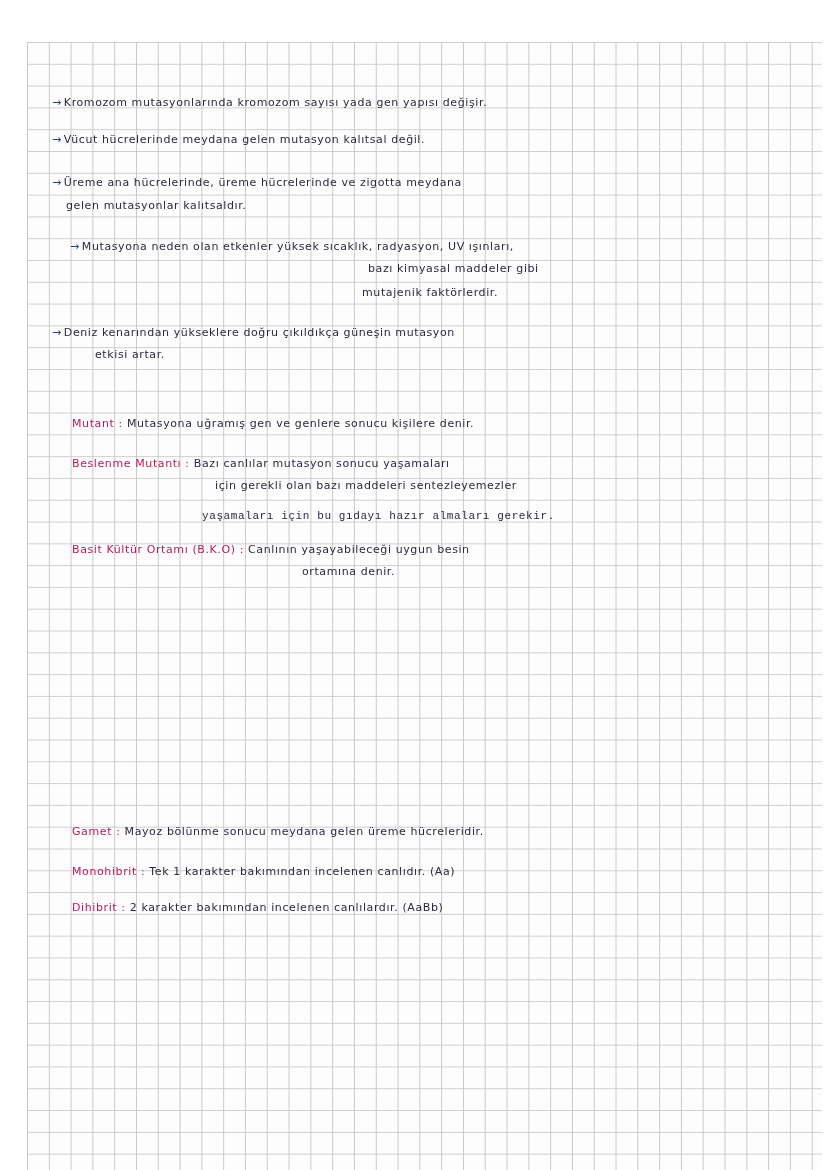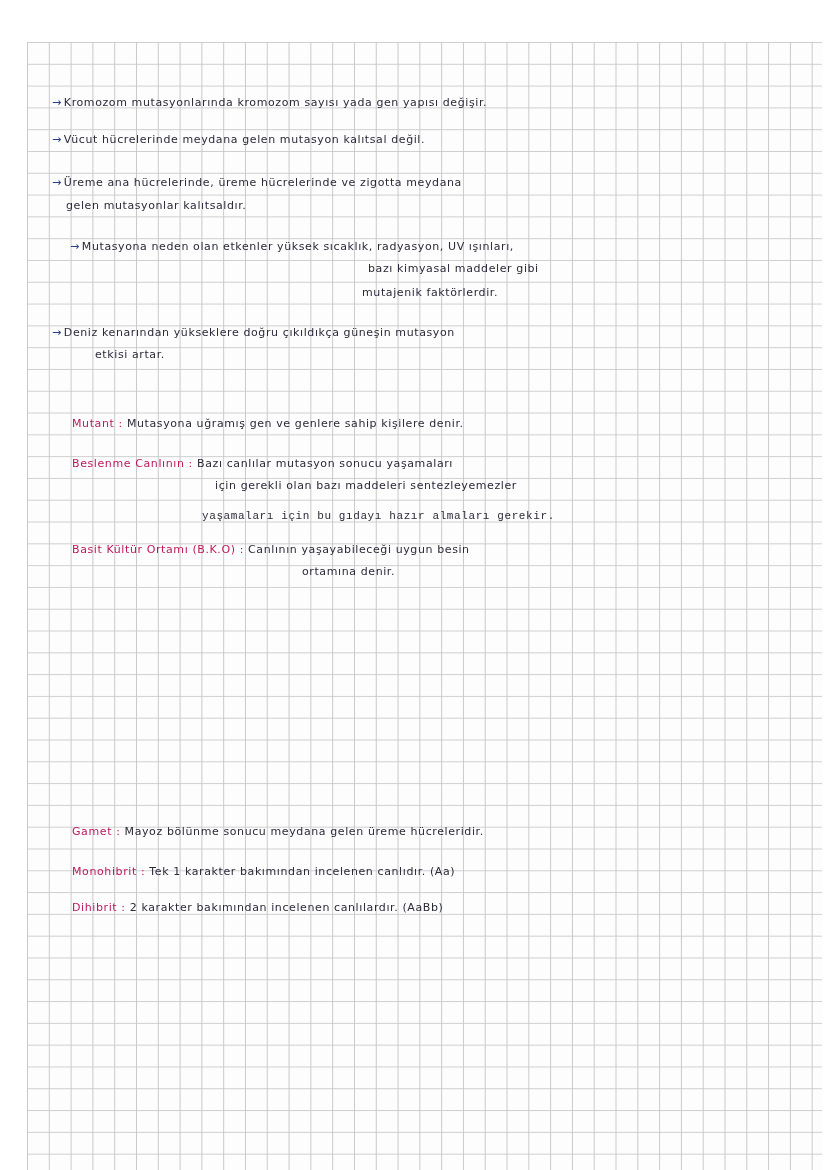--- a/index.html
+++ b/index.html
@@ -52,25 +52,25 @@
 <div class="note" style="left:368px; top:259px;">bazı kimyasal maddeler gibi</div>
 <div class="note" style="left:362px; top:283px;">mutajenik faktörlerdir.</div>
 
 <div class="note" style="left:52px; top:323px;">
   <span class="arrow">→</span><span>Deniz kenarından yükseklere doğru çıkıldıkça güneşin mutasyon</span>
 </div>
 <div class="note" style="left:66px; top:345px;margin-left:29px;">etkisi artar.</div>
 
 <div class="note" style="left:72px; top:414px;">
   <span class="term">Mutant :</span>
-  <span>Mutasyona uğramış gen ve genlere sahip kişilere denir.</span>
+  <span>Mutasyona uğramış gen ve genlere sonucu kişilere denir.</span>
 </div>
 
 <div class="note" style="left:72px; top:454px;">
-  <span class="term">Beslenme Canlının :</span>
+  <span class="term">Beslenme Mutantı :</span>
   <span>Bazı canlılar mutasyon sonucu yaşamaları</span>
 </div>
 <div class="note" style="left:215px; top:476px;">için gerekli olan bazı maddeleri sentezleyemezler</div>
 <div class="note" style="left:202px; top:506px;font-family:Liberation Mono, monospace;">yaşamaları için bu gıdayı hazır almaları gerekir.</div>
 
 <div class="note" style="left:72px; top:540px;">
   <span class="term">Basit Kültür Ortamı (B.K.O) :</span>
   <span>Canlının yaşayabileceği uygun besin</span>
 </div>
 <div class="note" style="left:302px; top:562px;">ortamına denir.</div>

